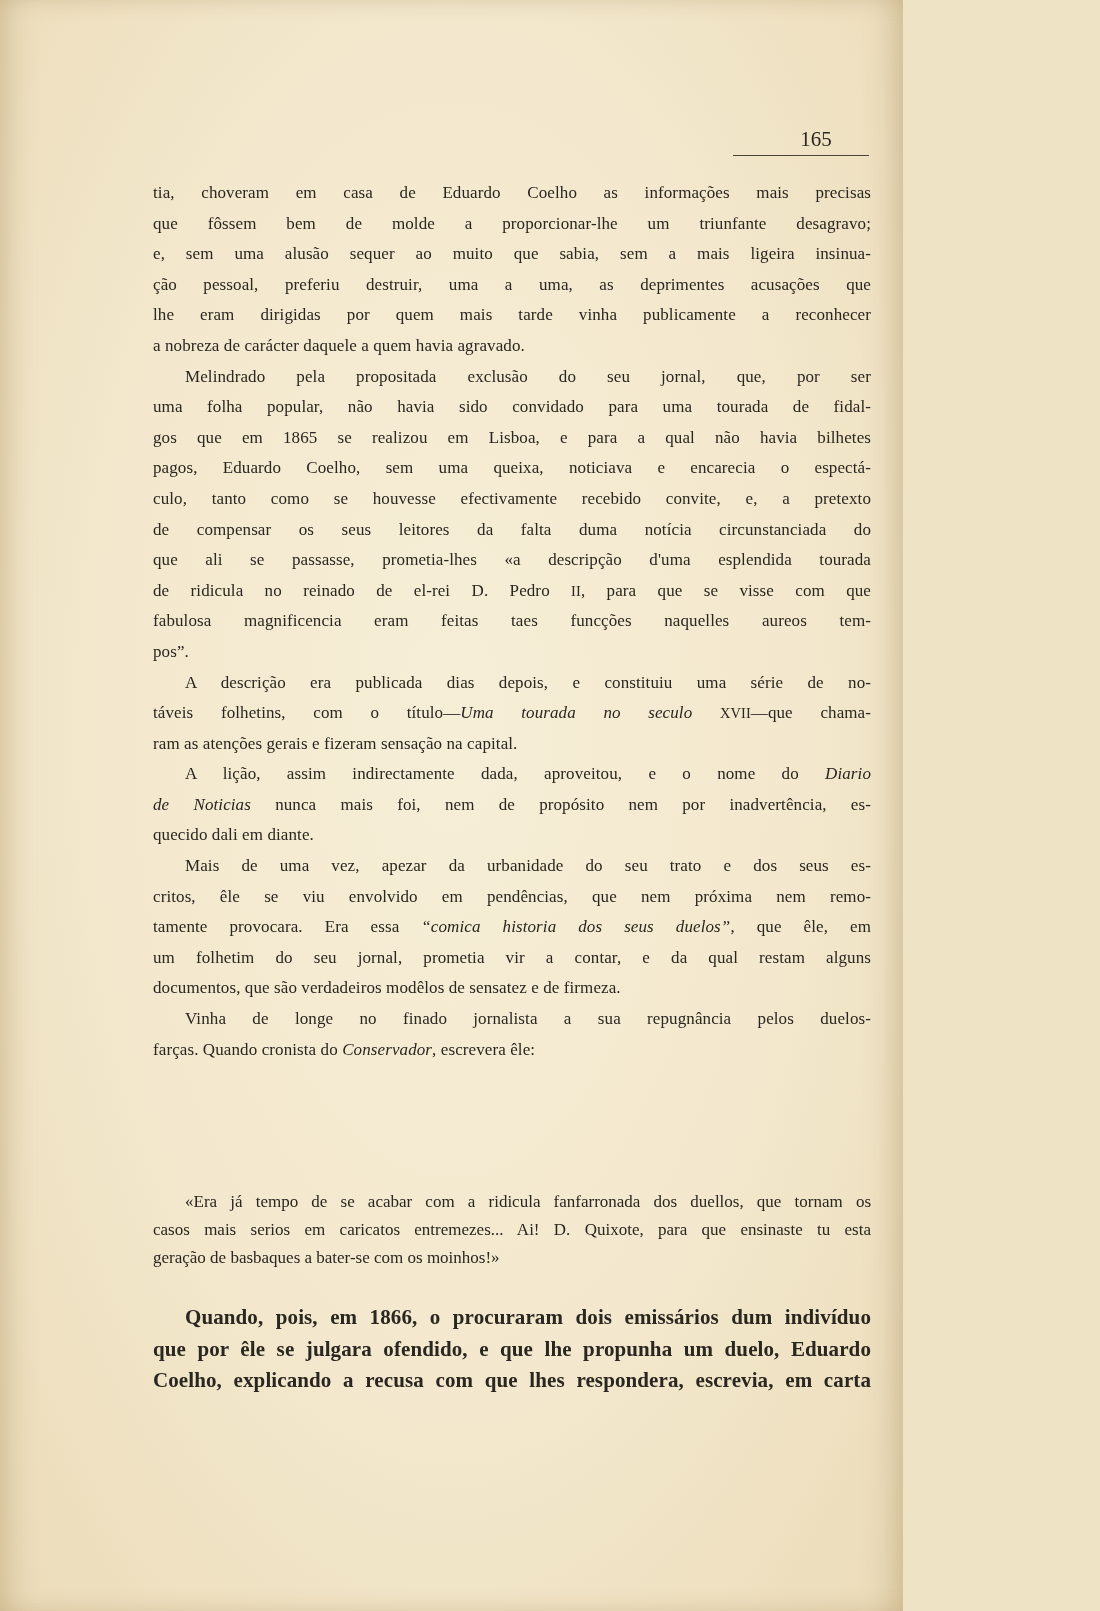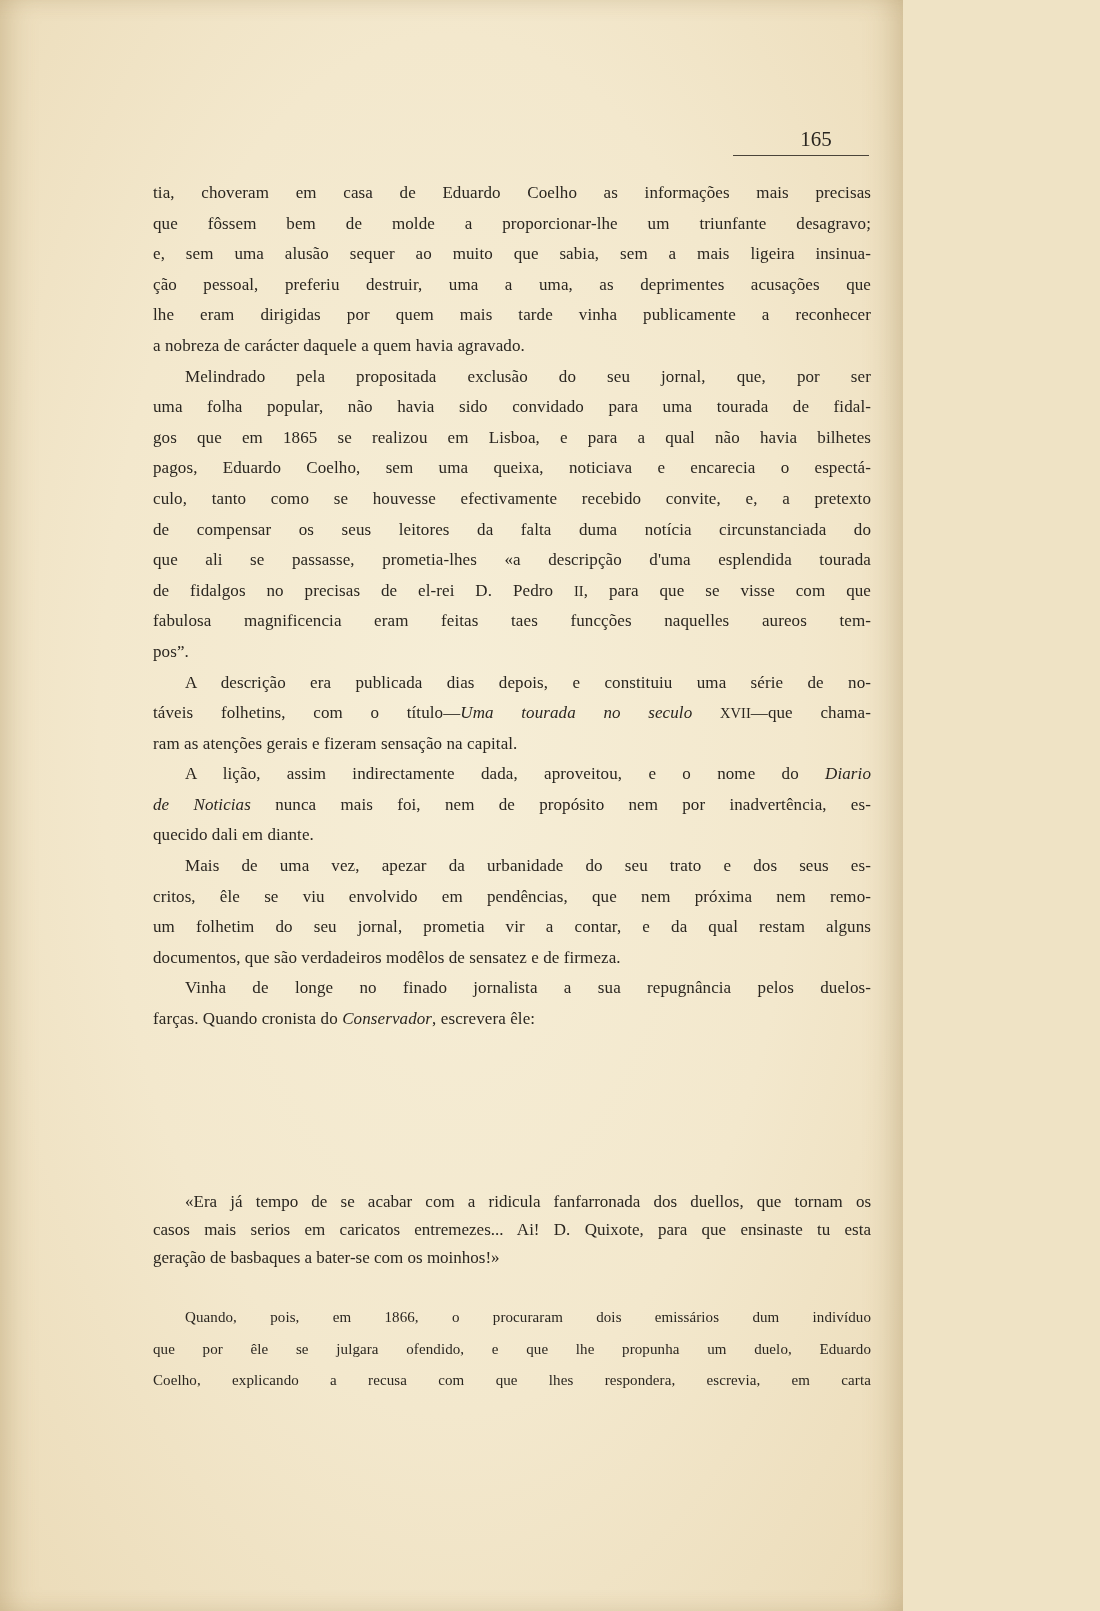--- a/index.html
+++ b/index.html
@@ -78,22 +78,23 @@
   }
   .quote-line.indent { padding-left: 32px; }
   .quote-line.last { text-align-last: left; }
   .after-quote {
     position: absolute;
     left: 153px;
     top: 1302px;
     width: 718px;
   }
   .after-quote .line {
-    font-size: 15px;
+    font-size: 21px;
     line-height: 31.5px;
+    font-weight: bold;
   }
 </style>
 </head>
 <body>
 
 <div class="page">
 
   <div class="page-number-block">
     <span class="page-number">165</span>
     <span class="page-rule"></span>
@@ -107,34 +108,35 @@
     <div class="line">lhe eram dirigidas por quem mais tarde vinha publicamente a reconhecer</div>
     <div class="line last">a nobreza de carácter daquele a quem havia agravado.</div>
 
     <div class="line indent">Melindrado pela propositada exclusão do seu jornal, que, por ser</div>
     <div class="line">uma folha popular, não havia sido convidado para uma tourada de fidal-</div>
     <div class="line">gos que em 1865 se realizou em Lisboa, e para a qual não havia bilhetes</div>
     <div class="line">pagos, Eduardo Coelho, sem uma queixa, noticiava e encarecia o espectá-</div>
     <div class="line">culo, tanto como se houvesse efectivamente recebido convite, e, a pretexto</div>
     <div class="line">de compensar os seus leitores da falta duma notícia circunstanciada do</div>
     <div class="line">que ali se passasse, prometia-lhes «a descripção d'uma esplendida tourada</div>
-    <div class="line"><span>de fidalgos no precisas de el-rei D. Pedro </span><span class="smallcaps">II</span><span>, para que se visse com que</span></div>
+    <div class="line"><span>de ridicula no reinado de el-rei D. Pedro </span><span class="smallcaps">II</span><span>, para que se visse com que</span></div>
     <div class="line">fabulosa magnificencia eram feitas taes funcções naquelles aureos tem-</div>
     <div class="line last">pos”.</div>
 
     <div class="line indent">A descrição era publicada dias depois, e constituiu uma série de no-</div>
     <div class="line"><span>táveis folhetins, com o título—</span><span class="italic">Uma tourada no seculo</span> <span class="smallcaps">XVII</span><span>—que chama-</span></div>
     <div class="line last">ram as atenções gerais e fizeram sensação na capital.</div>
 
     <div class="line indent"><span>A lição, assim indirectamente dada, aproveitou, e o nome do </span><span class="italic">Diario</span></div>
     <div class="line"><span class="italic">de Noticias</span> <span>nunca mais foi, nem de propósito nem por inadvertência, es-</span></div>
     <div class="line last">quecido dali em diante.</div>
 
     <div class="line indent">Mais de uma vez, apezar da urbanidade do seu trato e dos seus es-</div>
     <div class="line">critos, êle se viu envolvido em pendências, que nem próxima nem remo-</div>
+    <div class="line"><span>tamente provocara. Era essa </span><span class="italic">“comica historia dos seus duelos”</span><span>, que êle, em</span></div>
     <div class="line">um folhetim do seu jornal, prometia vir a contar, e da qual restam alguns</div>
     <div class="line last">documentos, que são verdadeiros modêlos de sensatez e de firmeza.</div>
 
     <div class="line indent">Vinha de longe no finado jornalista a sua repugnância pelos duelos-</div>
     <div class="line last"><span>farças. Quando cronista do </span><span class="italic">Conservador</span><span>, </span><span>escrevera êle:</span></div>
   </div>
 
   <div class="quote-block">
     <div class="quote-line indent">«Era já tempo de se acabar com a ridicula fanfarronada dos duellos, que tornam os</div>
     <div class="quote-line">casos mais serios em caricatos entremezes... Ai! D. Quixote, para que ensinaste tu esta</div>

